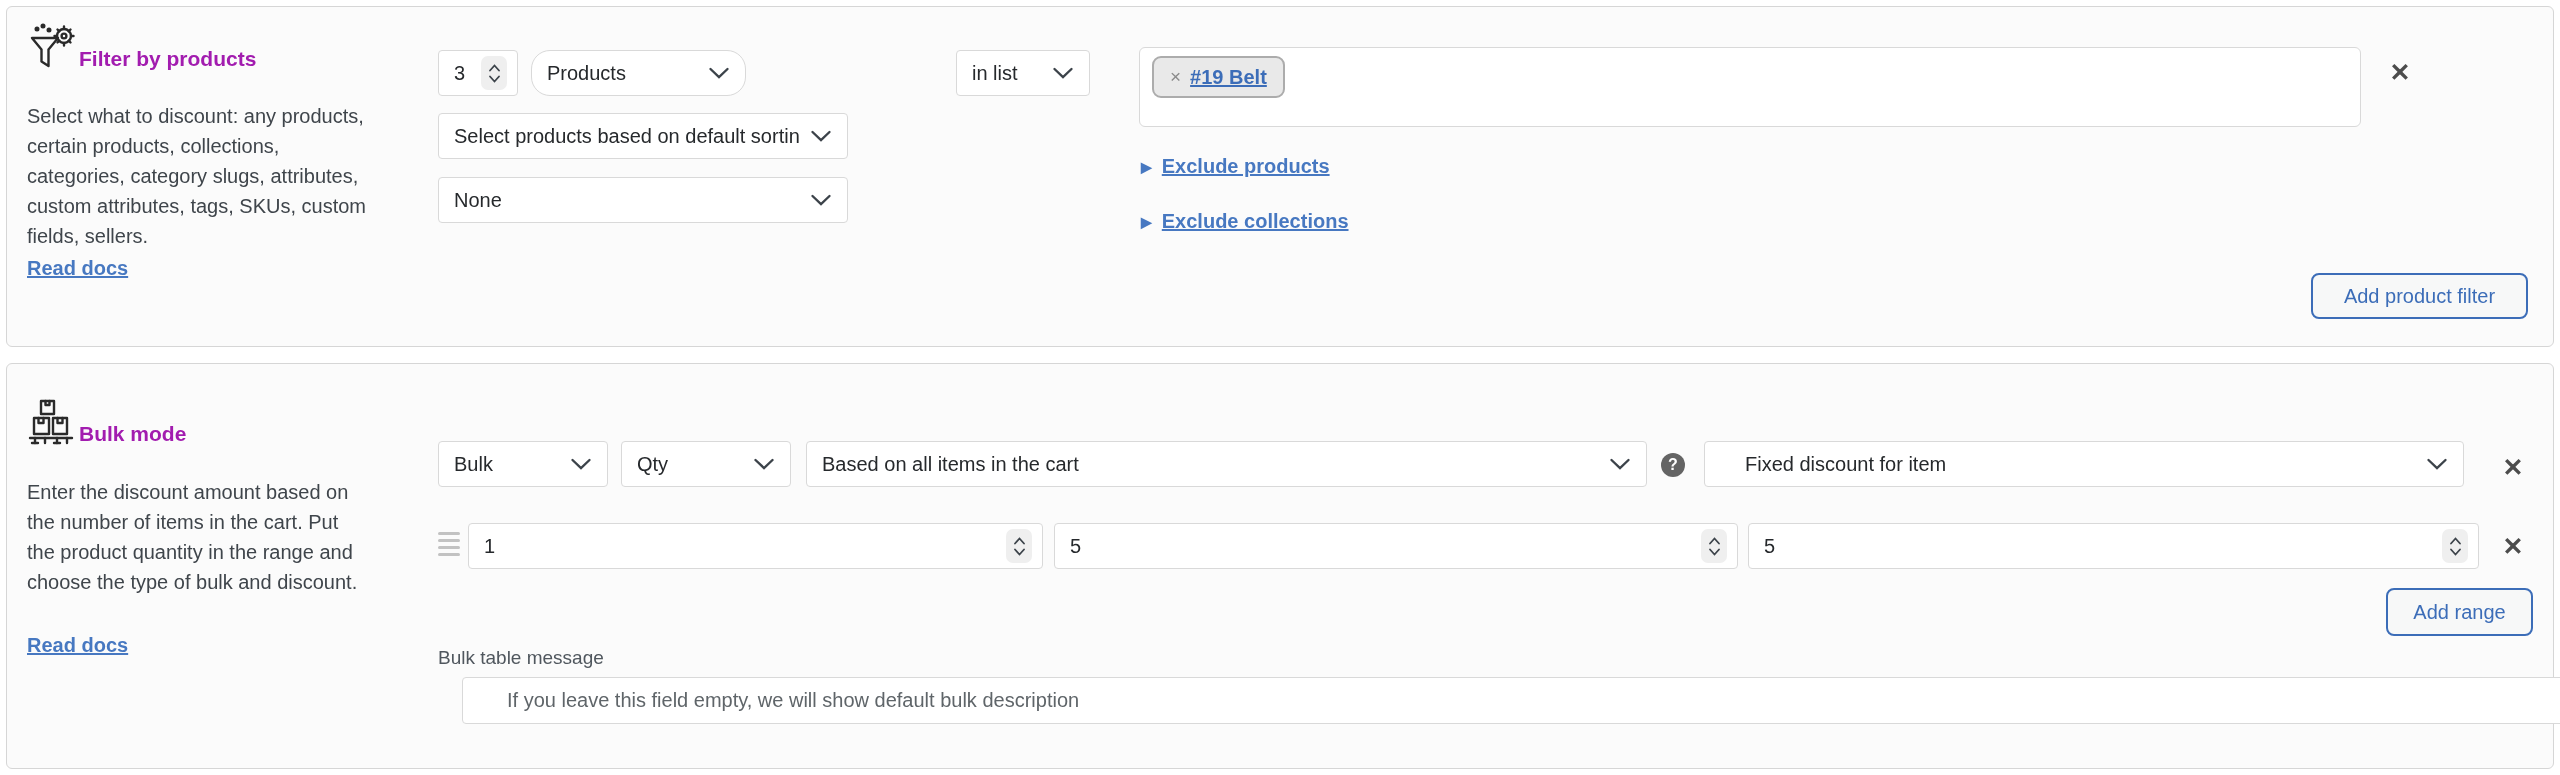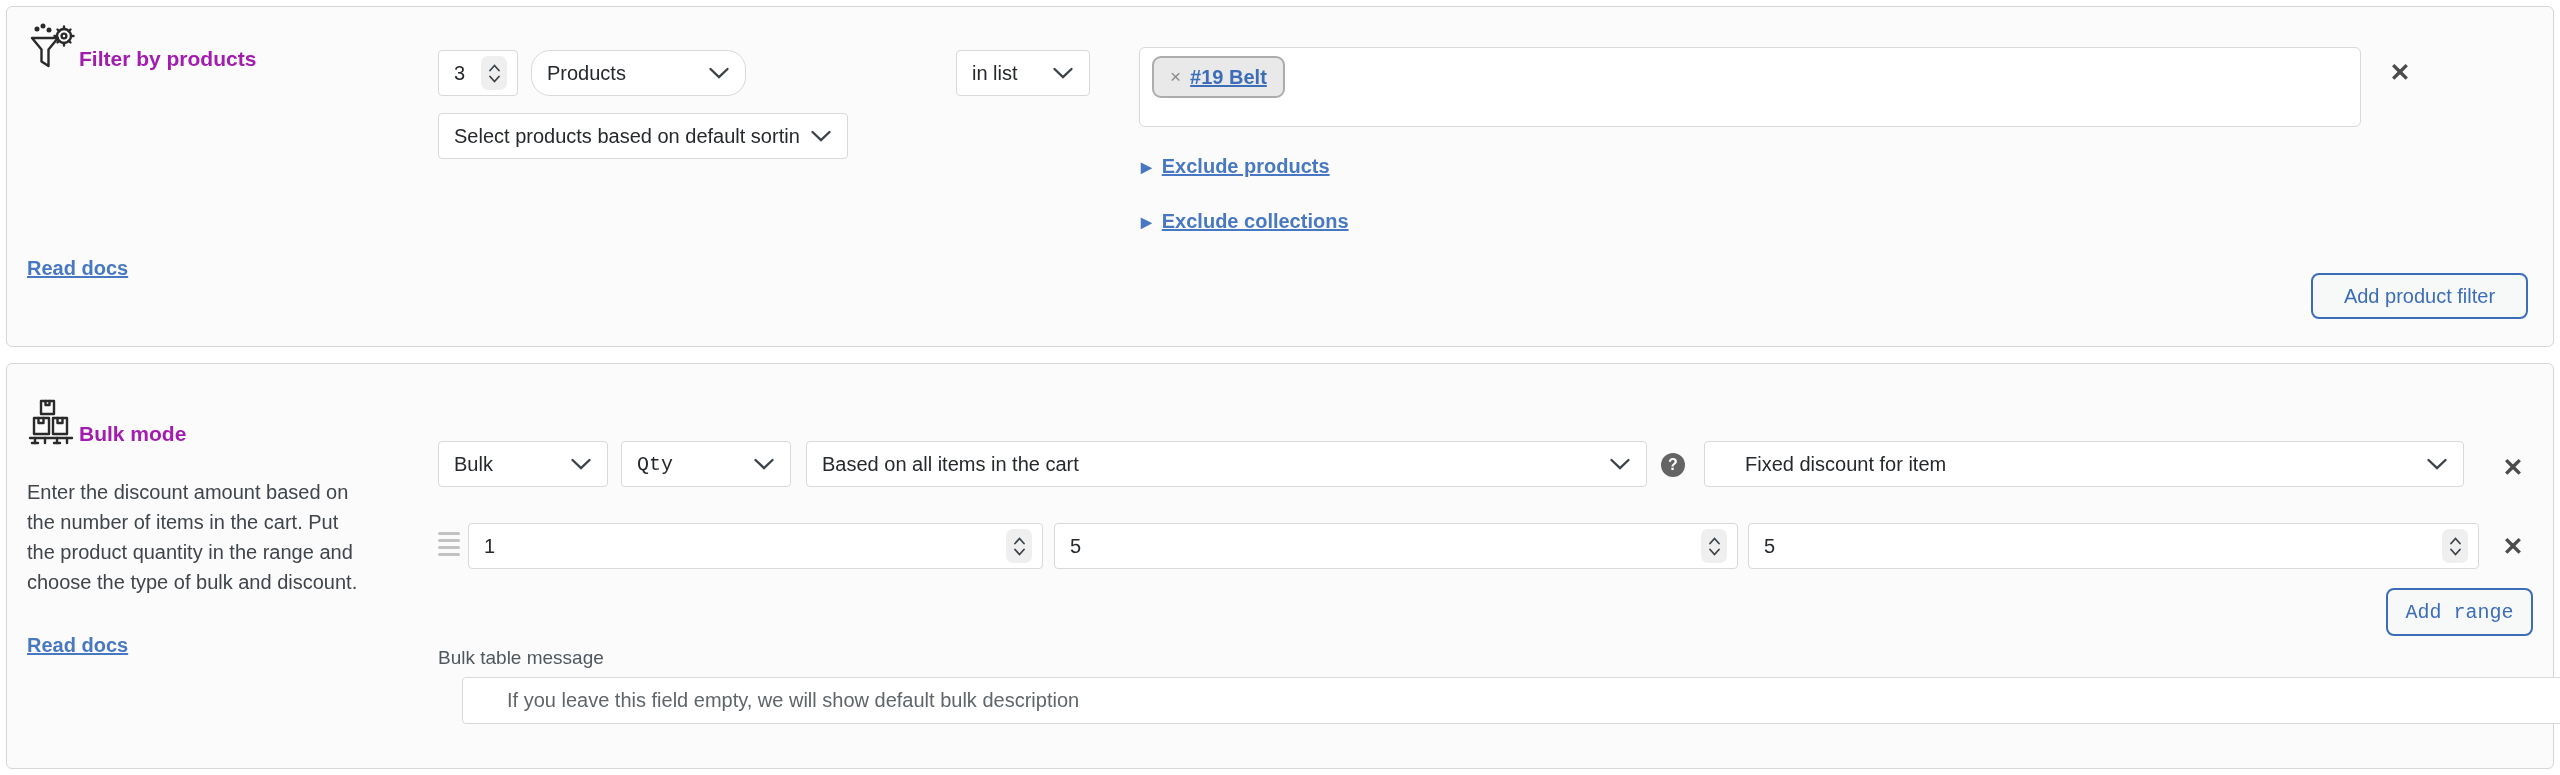--- a/index.html
+++ b/index.html
@@ -99,20 +99,21 @@
         <path d="M7 17 H33 L23.5 28.5 V45 L16.5 40.5 V28.5 Z"></path>
         <circle cx="39" cy="15" r="7"></circle>
         <circle cx="39" cy="15" r="2.4"></circle>
         <path d="M39 5.5 V8 M39 22 V24.5 M29.5 15 H32 M46 15 H48.5 M32.5 8.5 L34.3 10.3 M43.7 19.7 L45.5 21.5 M45.5 8.5 L43.7 10.3 M34.3 19.7 L32.5 21.5"></path>
         <circle cx="12" cy="8" r="1.3" fill="#2a2a2a"></circle>
         <circle cx="18" cy="5" r="1.3" fill="#2a2a2a"></circle>
         <circle cx="24" cy="9" r="1.3" fill="#2a2a2a"></circle>
       </svg>
     </div>
     <div class="sec-title" style="left:72px; top:40px;">Filter by products</div>
+    <div class="sec-desc" style="left:20px; top:94px; width:342px;">Select what to discount: any products, certain products, collections, categories, category slugs, attributes, custom attributes, tags, SKUs, custom fields, sellers.</div>
     <a class="read-docs" style="left:20px; top:250px;">Read docs</a>
 
     <div class="ctl numfield" style="left:431px; top:43px; width:80px;">
       <input type="text" value="3" style="">
       <div class="stepper">
         <svg width="13" height="8" viewBox="0 0 13 8">
             <path d="M2 6.5 L6.5 1.5 L11 6.5" fill="none" stroke="#3c434a" stroke-width="1.8" stroke-linecap="round"></path>
           </svg>
         <svg width="13" height="8" viewBox="0 0 13 8">
             <path d="M2 1.5 L6.5 6.5 L11 1.5" fill="none" stroke="#3c434a" stroke-width="1.8" stroke-linecap="round"></path>
@@ -147,20 +148,28 @@
 
     <div class="ctl select" style="left:431px; top:106px; width:410px;">
       <span class="sel-label">Select products based on default sorting</span>
       <span class="caret">
         <svg width="22" height="12" viewBox="0 0 22 12">
             <path d="M2.5 2 L11 10 L19.5 2" fill="none" stroke="#3c434a" stroke-width="2.4" stroke-linecap="round"></path>
           </svg>
       </span>
     </div>
 
+    <div class="ctl select" style="left:431px; top:170px; width:410px;">
+      <span class="sel-label">None</span>
+      <span class="caret">
+        <svg width="22" height="12" viewBox="0 0 22 12">
+            <path d="M2.5 2 L11 10 L19.5 2" fill="none" stroke="#3c434a" stroke-width="2.4" stroke-linecap="round"></path>
+          </svg>
+      </span>
+    </div>
 
     <div class="excl" style="left:1134px; top:148px;">
       <span class="tri">▶</span>
       <span class="excl-txt">Exclude products</span>
     </div>
     <div class="excl" style="left:1134px; top:203px;">
       <span class="tri">▶</span>
       <span class="excl-txt">Exclude collections</span>
     </div>
 
@@ -189,21 +198,21 @@
     <a class="read-docs" style="left:20px; top:270px;">Read docs</a>
 
     <div class="ctl select" style="left:431px; top:77px; width:170px;">
       <span class="sel-label">Bulk</span>
       <span class="caret">
         <svg width="22" height="12" viewBox="0 0 22 12">
             <path d="M2.5 2 L11 10 L19.5 2" fill="none" stroke="#3c434a" stroke-width="2.4" stroke-linecap="round"></path>
           </svg>
       </span>
     </div>
-    <div class="ctl select" style="left:614px; top:77px; width:170px;font-family:Liberation Mono, monospace;">
+    <div class="ctl select" style="left:614px; top:77px; width:170px;">
       <span class="sel-label">Qty</span>
       <span class="caret">
         <svg width="22" height="12" viewBox="0 0 22 12">
             <path d="M2.5 2 L11 10 L19.5 2" fill="none" stroke="#3c434a" stroke-width="2.4" stroke-linecap="round"></path>
           </svg>
       </span>
     </div>
     <div class="ctl select" style="left:799px; top:77px; width:841px;">
       <span class="sel-label">Based on all items in the cart</span>
       <span class="caret">
@@ -261,18 +270,18 @@
             <path d="M2 6.5 L6.5 1.5 L11 6.5" fill="none" stroke="#3c434a" stroke-width="1.8" stroke-linecap="round"></path>
           </svg>
         <svg width="13" height="8" viewBox="0 0 13 8">
             <path d="M2 1.5 L6.5 6.5 L11 1.5" fill="none" stroke="#3c434a" stroke-width="1.8" stroke-linecap="round"></path>
           </svg>
       </div>
     </div>
 
     <div class="xbtn" style="left:2491px; top:167px;">✕</div>
 
-    <div class="btn" style="left:2379px; top:224px; width:147px; height:48px;font-family:Liberation Mono, monospace;">Add range</div>
+    <div class="btn" style="left:2379px; top:224px; width:147px; height:48px;">Add range</div>
 
     <div class="field-label" style="left:431px; top:283px;">Bulk table message</div>
     <input class="text-input" style="left: 455px; top: 313px; width: 2522px; padding-left: 44px;" type="text" placeholder="If you leave this field empty, we will show default bulk description">
   </div>
 </div>
 
 </body></html>

